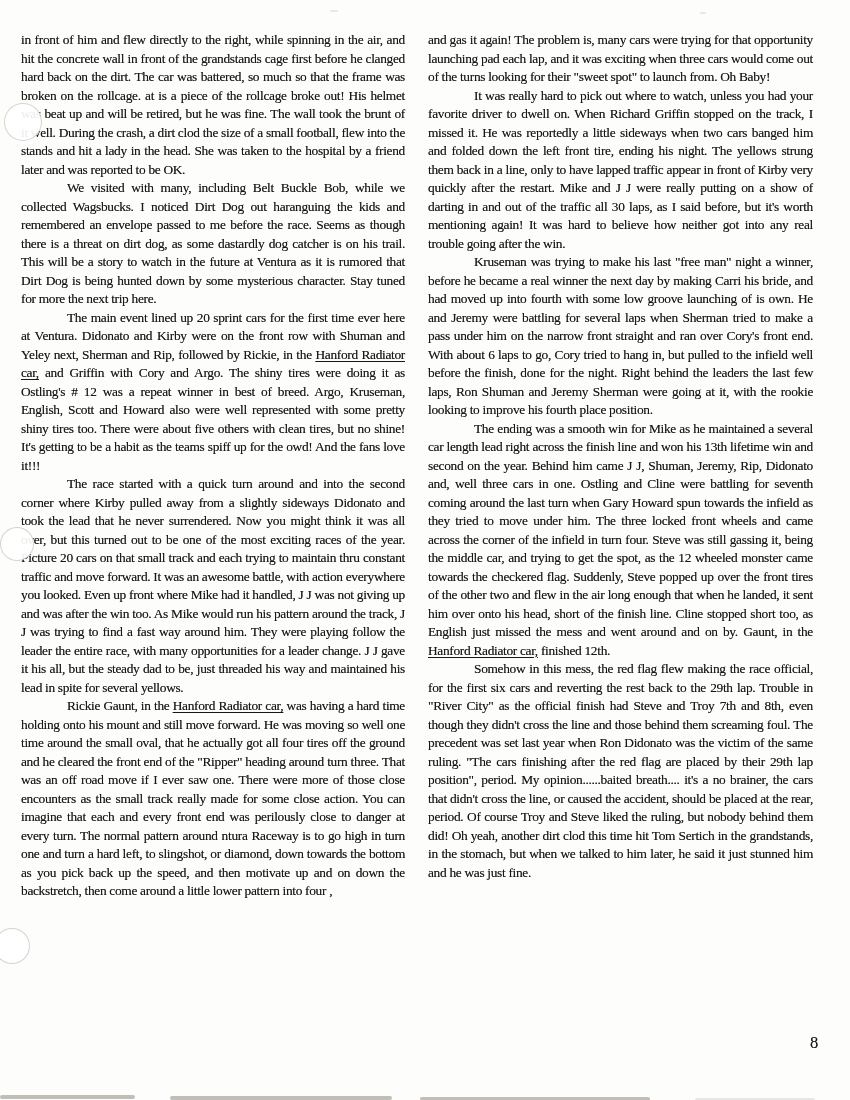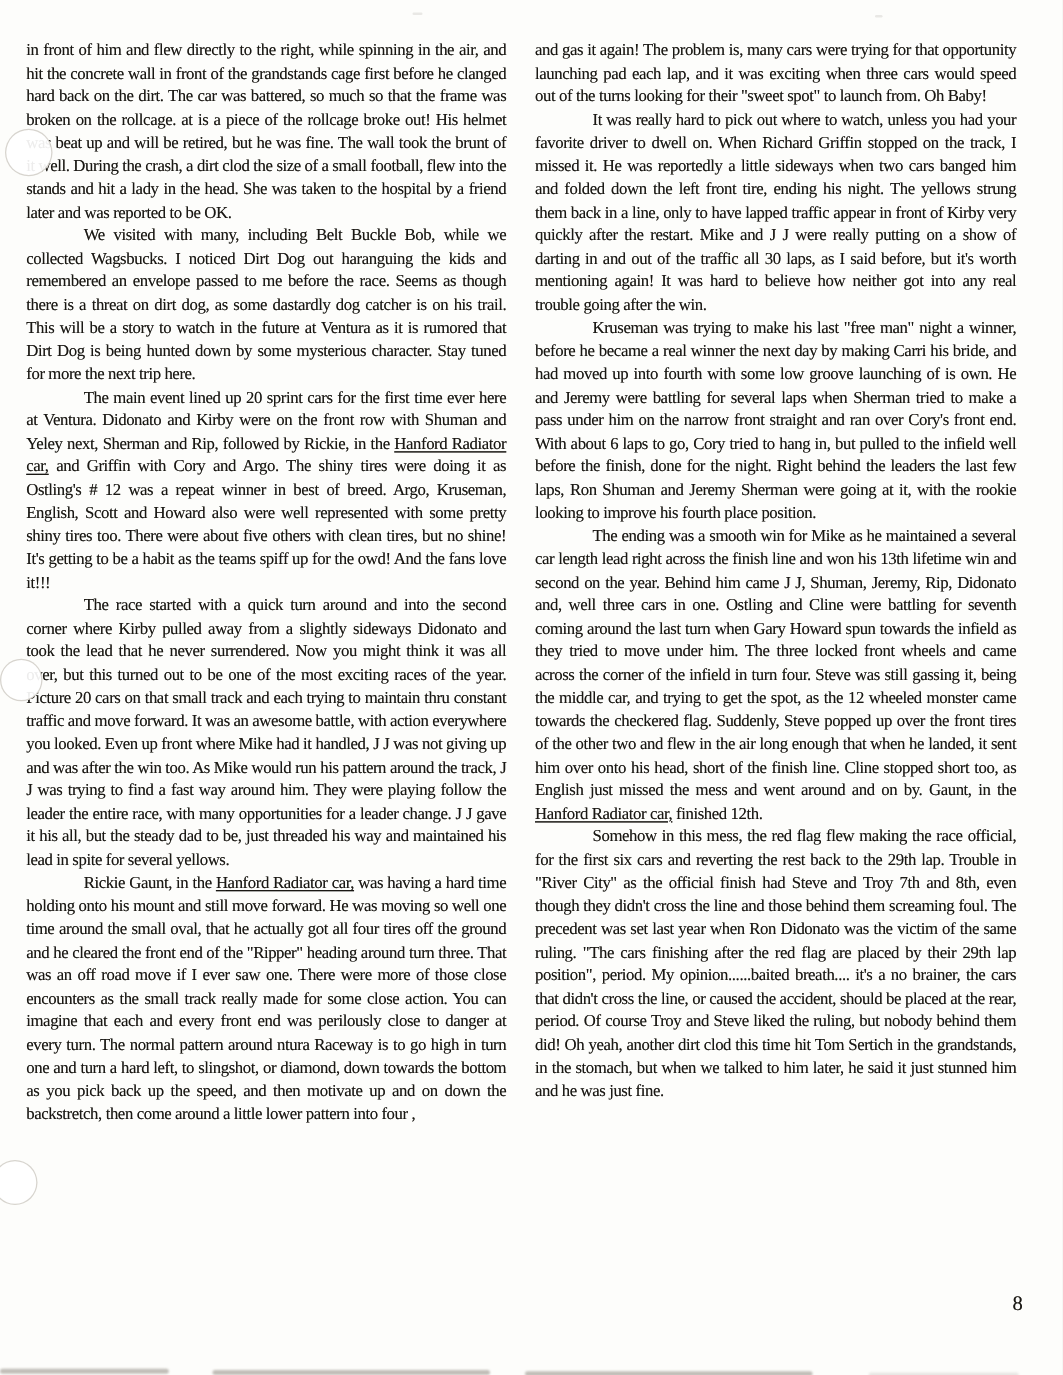--- a/index.html
+++ b/index.html
@@ -80,21 +80,21 @@
 <div class="page">
   <div class="columns">
     <div class="col">
         <p class="para no-indent"><span class="">in front of him and flew directly to the right, while spinning in the air, and hit the concrete wall in front of the grandstands cage first before he clanged hard back on the dirt. The car was battered, so much so that the frame was broken on the rollcage. at is a piece of the rollcage broke out! His helmet was beat up and will be retired, but he was fine. The wall took the brunt of it well. During the crash, a dirt clod the size of a small football, flew into the stands and hit a lady in the head. She was taken to the hospital by a friend later and was reported to be OK.</span></p>
         <p class="para"><span class="">We visited with many, including Belt Buckle Bob, while we collected Wagsbucks. I noticed Dirt Dog out haranguing the kids and remembered an envelope passed to me before the race. Seems as though there is a threat on dirt dog, as some dastardly dog catcher is on his trail. This will be a story to watch in the future at Ventura as it is rumored that Dirt Dog is being hunted down by some mysterious character. Stay tuned for more the next trip here.</span></p>
         <p class="para"><span class="">The main event lined up 20 sprint cars for the first time ever here at Ventura. Didonato and Kirby were on the front row with Shuman and Yeley next, Sherman and Rip, followed by Rickie, in the </span><span class="underlined">Hanford Radiator car,</span><span class=""> and Griffin with Cory and Argo. The shiny tires were doing it as Ostling's # 12 was a repeat winner in best of breed. Argo, Kruseman, English, Scott and Howard also were well represented with some pretty shiny tires too. There were about five others with clean tires, but no shine! It's getting to be a habit as the teams spiff up for the owd! And the fans love it!!!</span></p>
         <p class="para"><span class="">The race started with a quick turn around and into the second corner where Kirby pulled away from a slightly sideways Didonato and took the lead that he never surrendered. Now you might think it was all over, but this turned out to be one of the most exciting races of the year. Picture 20 cars on that small track and each trying to maintain thru constant traffic and move forward. It was an awesome battle, with action everywhere you looked. Even up front where Mike had it handled, J J was not giving up and was after the win too. As Mike would run his pattern around the track, J J was trying to find a fast way around him. They were playing follow the leader the entire race, with many opportunities for a leader change. J J gave it his all, but the steady dad to be, just threaded his way and maintained his lead in spite for several yellows.</span></p>
         <p class="para"><span class="">Rickie Gaunt, in the </span><span class="underlined">Hanford Radiator car,</span><span class=""> was having a hard time holding onto his mount and still move forward. He was moving so well one time around the small oval, that he actually got all four tires off the ground and he cleared the front end of the "Ripper" heading around turn three. That was an off road move if I ever saw one. There were more of those close encounters as the small track really made for some close action. You can imagine that each and every front end was perilously close to danger at every turn.  The normal pattern around ntura Raceway is to go high in turn one and turn a hard left, to slingshot, or diamond, down towards the bottom as you pick back up the speed, and then motivate up and on down the backstretch, then come around a little lower pattern into four ,</span></p>
       </div>
     <div class="col col-right">
-        <p class="para no-indent"><span class="">and gas it again! The problem is, many cars were trying for that opportunity launching pad each lap, and it was exciting when three cars would speed out of the turns looking for their "sweet spot" to launch from. Oh Baby!</span></p>
+        <p class="para no-indent"><span class="">and gas it again! The problem is, many cars were trying for that opportunity launching pad each lap, and it was exciting when three cars would come out of the turns looking for their "sweet spot" to launch from. Oh Baby!</span></p>
         <p class="para"><span class="">It was really hard to pick out where to watch, unless you had your favorite driver to dwell on. When Richard Griffin stopped on the track, I missed it. He was reportedly a little sideways when two cars banged him and folded down the left front tire, ending his night.  The yellows strung them back in a line, only to have lapped traffic appear in front of Kirby very quickly after the restart. Mike and J J were really putting on a show of darting in and out of the traffic all 30 laps, as I said before, but it's worth mentioning again! It was hard to believe how neither got into any real trouble going after the win.</span></p>
         <p class="para"><span class="">Kruseman was trying to make his last "free man" night a winner, before he became a real winner the next day by making Carri his bride, and had moved up into fourth with some low groove launching of is own. He and Jeremy were battling for several laps when Sherman tried to make a pass under him on the narrow front straight and ran over Cory's front end. With about 6 laps to go, Cory tried to hang in, but pulled to the infield well before the finish, done for the night. Right behind the leaders the last few laps, Ron Shuman and Jeremy Sherman were going at it, with the rookie looking to improve his fourth place position.</span></p>
         <p class="para"><span class="">The ending was a smooth win for Mike as he maintained a several car length lead right across the finish line and won his 13th lifetime win and second on the year. Behind him came J J, Shuman, Jeremy, Rip, Didonato and, well three cars in one. Ostling and Cline were battling for seventh coming around the last turn when Gary Howard spun towards the infield as they tried to move under him. The three locked front wheels and came across the corner of the infield in turn four. Steve was still gassing it, being the middle car,  and trying to get the spot, as the 12 wheeled monster came towards the checkered flag. Suddenly, Steve popped up over the front tires of the other two and flew in the air long enough that when he landed, it sent him over onto his head, short of the finish line. Cline stopped short too, as English just missed the mess and went around and on by.  Gaunt, in the </span><span class="underlined">Hanford Radiator car,</span><span class=""> finished 12th.</span></p>
         <p class="para"><span class="">Somehow in this mess, the red flag flew making the race official, for the first six cars and reverting the rest back to the 29th lap. Trouble in "River City" as the official finish had Steve and Troy 7th and 8th, even though they didn't cross the line and those behind them screaming foul. The precedent was set last year when Ron Didonato was the victim of the same ruling. "The cars finishing after the red flag are placed by their 29th lap position", period. My opinion......baited breath.... it's a no brainer, the cars that didn't cross the line, or caused the accident, should be placed at the rear, period. Of course Troy and Steve liked the ruling, but nobody behind them did! Oh yeah, another dirt clod this time hit Tom Sertich in the grandstands, in the stomach, but when we talked to him later, he said it just stunned him and he was just fine.</span></p>
       </div>
   </div>
 
   <div class="page-number">8</div>
 
   <div class="hole hole-1"></div>

